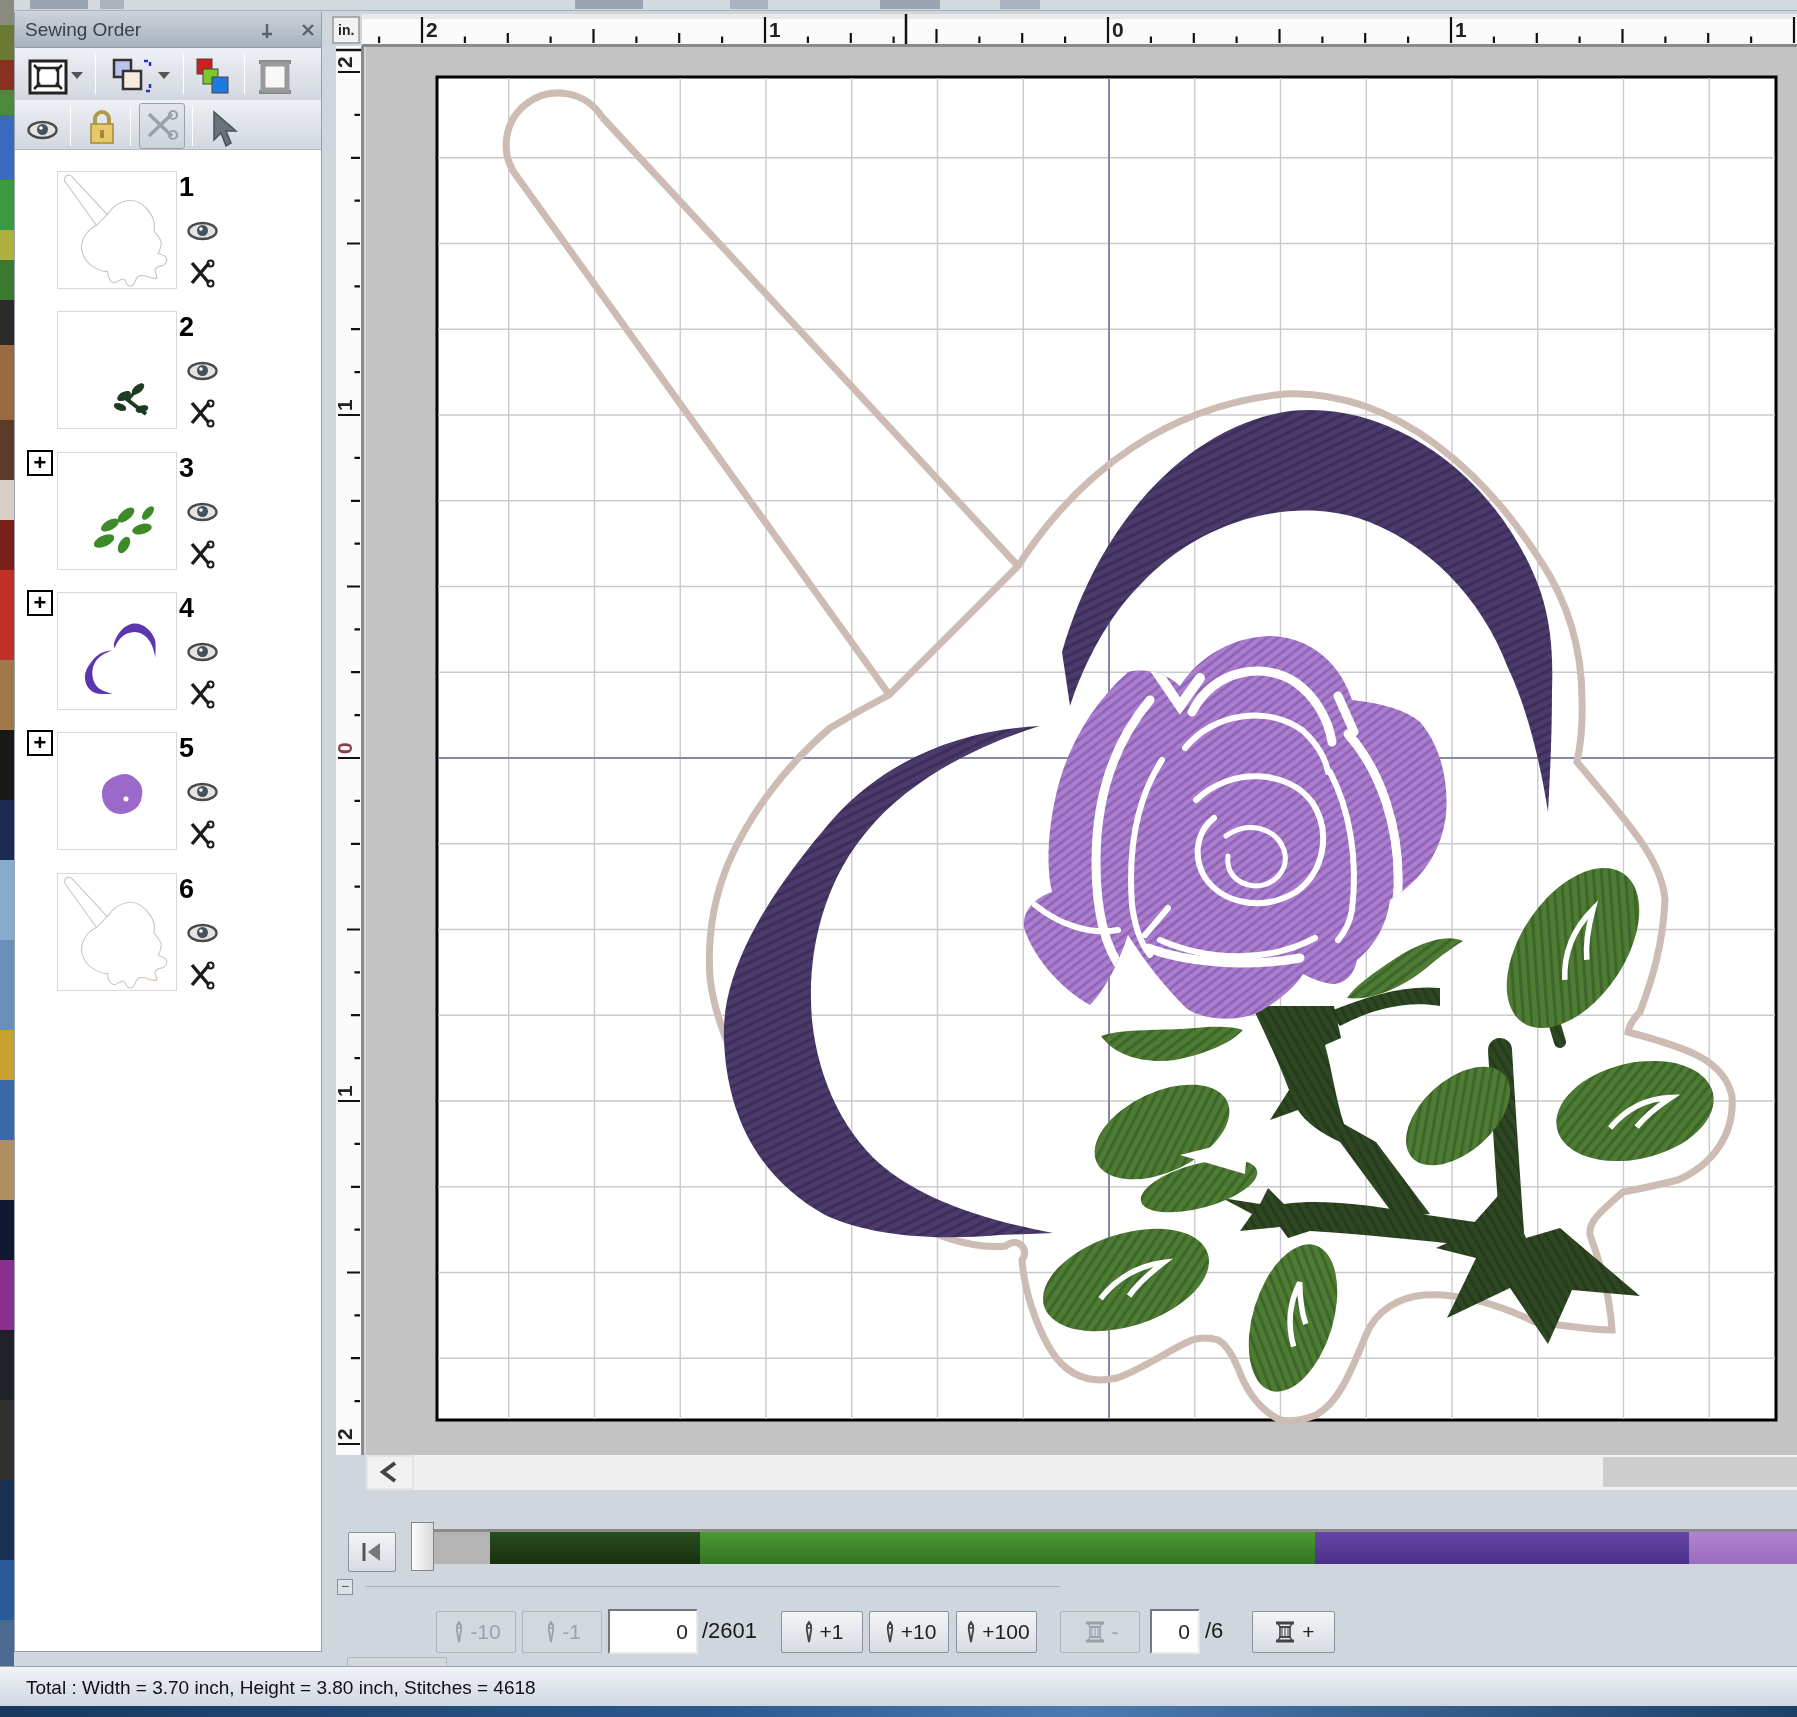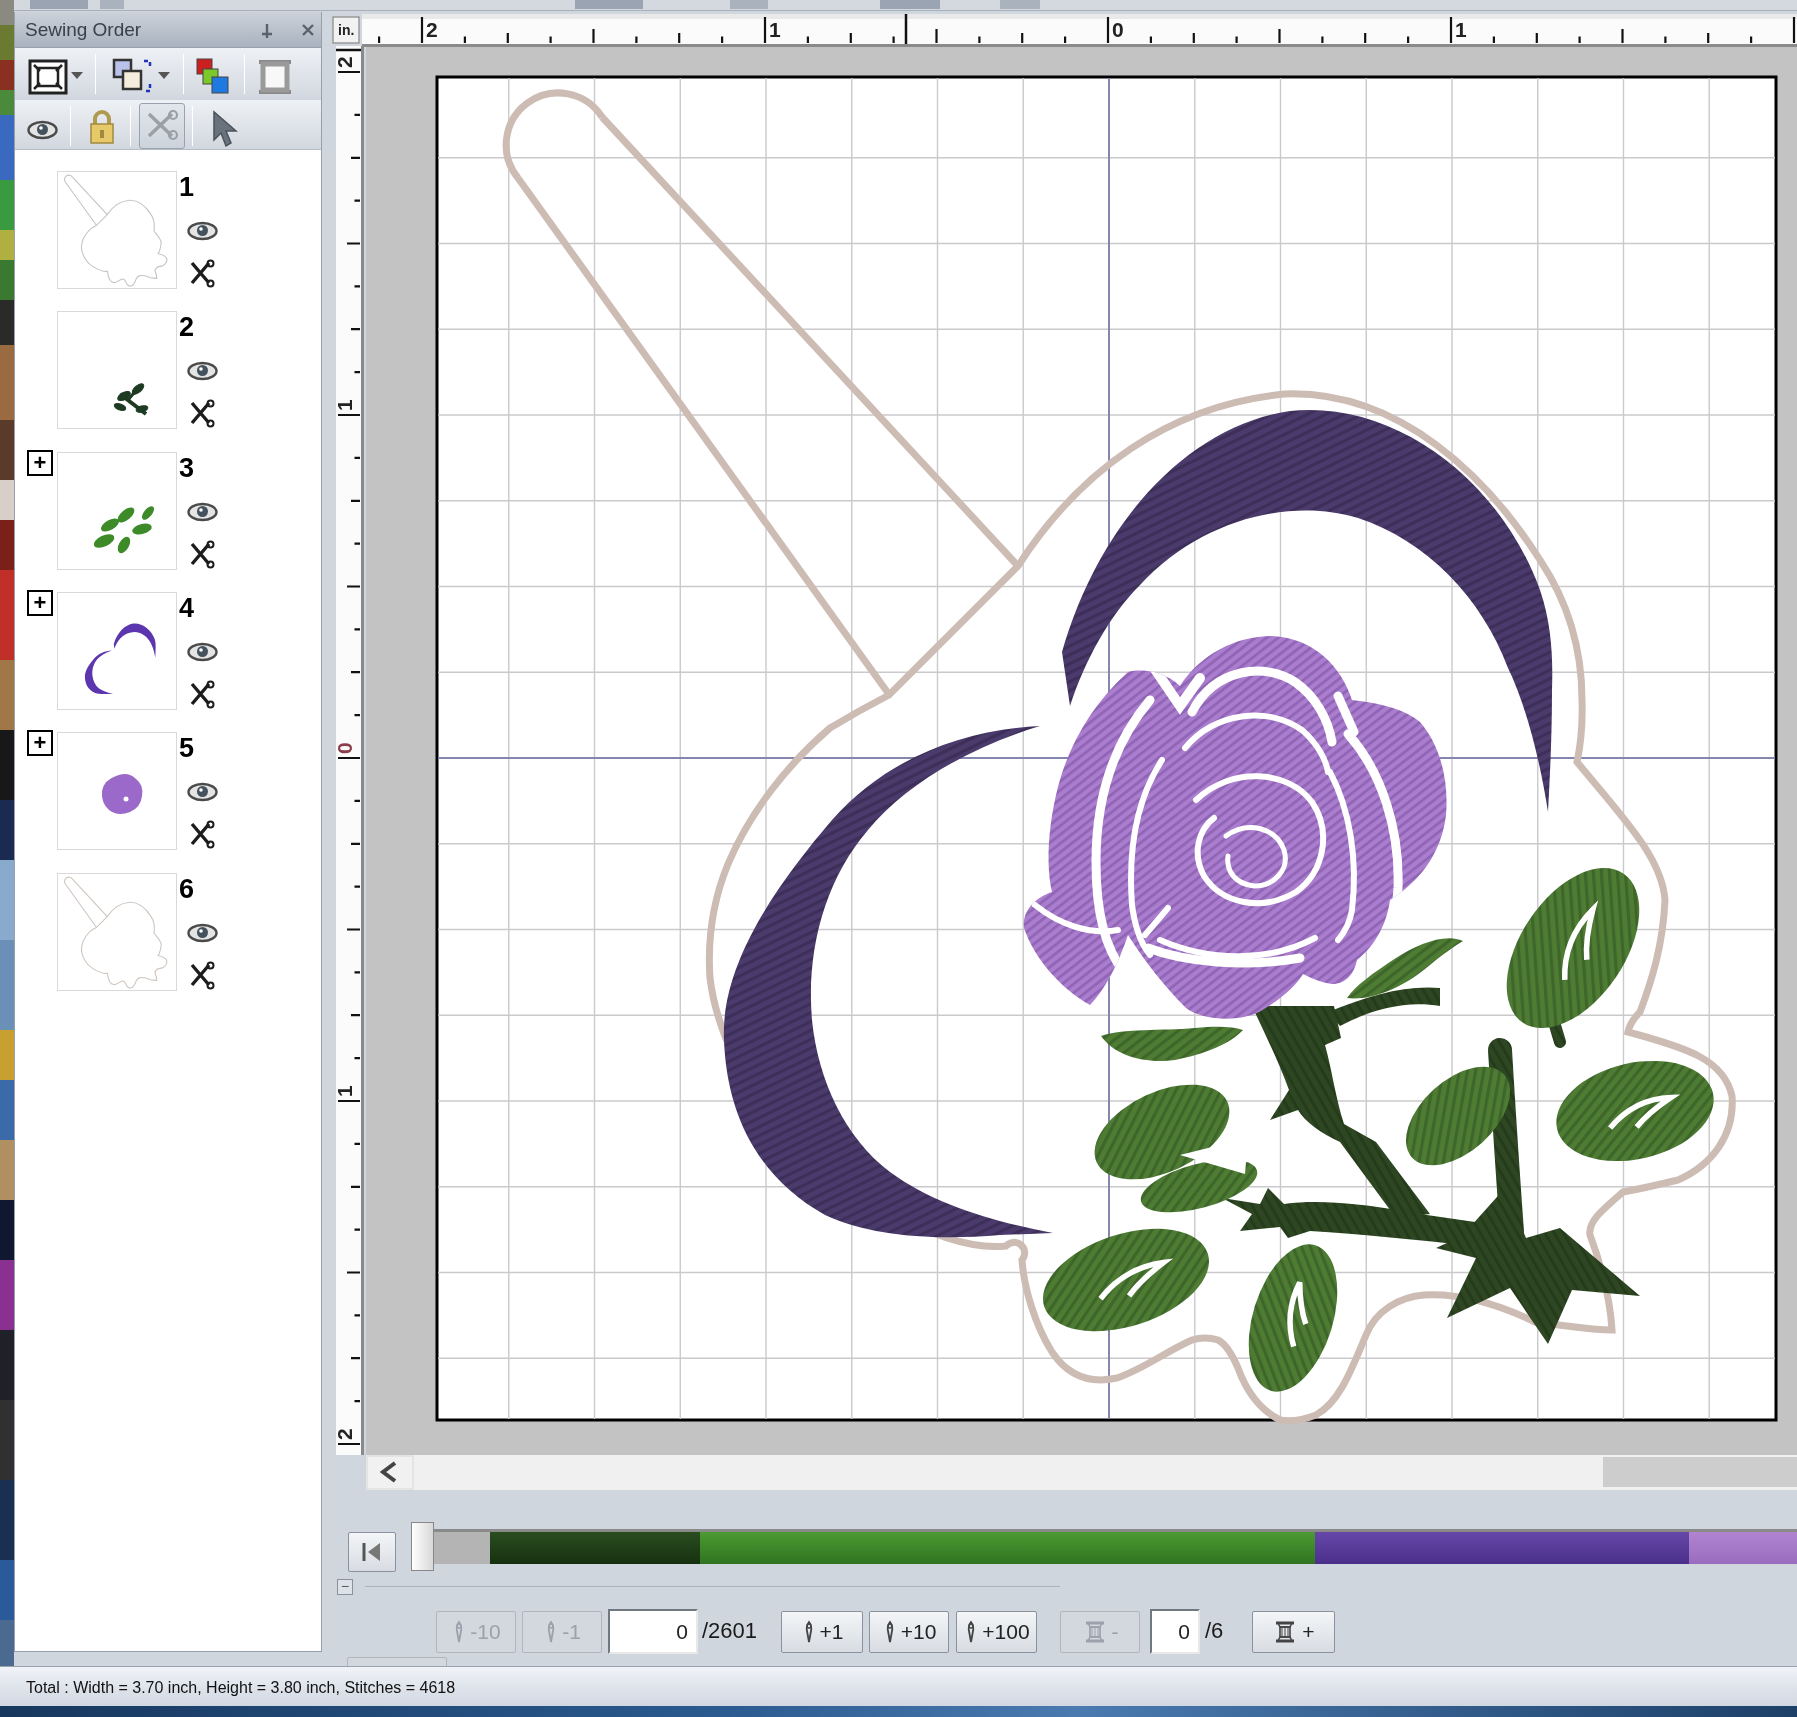--- a/index.html
+++ b/index.html
@@ -10,21 +10,21 @@
 #prow1{position:absolute;left:0;top:36px;width:306px;height:52px;background:linear-gradient(#eef1f5,#d2d7df)}
 #prow2{position:absolute;left:0;top:88px;width:306px;height:50px;background:linear-gradient(#eef1f5,#d2d7df);border-bottom:1px solid #b6bcc6}
 .vsep{position:absolute;width:1px;background:#a8b0bc;border-right:1px solid #fff}
 .thumb{position:absolute;left:42px;width:120px;height:118px;background:#fff;border:1px solid #d9d9d9}
 .inum{position:absolute;left:164px;font-size:27px;font-weight:bold;color:#000}
 .expander{position:absolute;left:12px;width:26px;height:26px;border:2px solid #000;background:#fff;font-size:22px;line-height:21px;text-align:center;font-weight:bold}
 .btn{position:absolute;height:42px;background:linear-gradient(#f3f5f7,#d8dce2);border:1px solid #8a92a0;border-radius:2px;display:flex;align-items:center;justify-content:center;font-size:21px;color:#222}
 .btn.dis{background:#d3d7de;border-color:#b0b6c0;color:#9ba2ac}
 .fld{position:absolute;height:45px;background:#fff;border:2px solid;border-color:#707880 #e8e8e8 #e8e8e8 #707880;font-size:21px;color:#222;text-align:right;line-height:41px;padding-right:8px}
 .lbl{position:absolute;font-size:22px;color:#1a1a1a}
-#statusbar{position:absolute;left:0;top:1666px;width:1797px;height:52px;background:linear-gradient(#f0f3f7 0%,#dde2ea 45%,#c9d0db 100%);border-top:1px solid #9aa2ae;color:#111;font-size:16px;line-height:42px;padding-left:26px}
+#statusbar{position:absolute;left:0;top:1666px;width:1797px;height:52px;background:linear-gradient(#f0f3f7 0%,#dde2ea 45%,#c9d0db 100%);border-top:1px solid #9aa2ae;color:#111;font-size:19px;line-height:42px;padding-left:26px}
 #taskbar{position:absolute;left:0;top:1706px;width:1797px;height:11px;background:linear-gradient(90deg,#17375e,#2a5a8f 40%,#4a7ab0 60%,#1d4068)}
 </style></head>
 <body>
 <svg id="cv" width="1797" height="1717" viewBox="0 0 1797 1717">
 <defs>
 <pattern id="hp" width="7" height="7" patternUnits="userSpaceOnUse" patternTransform="rotate(-38)">
  <rect width="7" height="7" fill="#ab7dcf"></rect>
         <rect width="7" height="2.8" fill="#9065b5"></rect>
 </pattern>
 <pattern id="hd" width="8" height="8" patternUnits="userSpaceOnUse" patternTransform="rotate(-26)">

